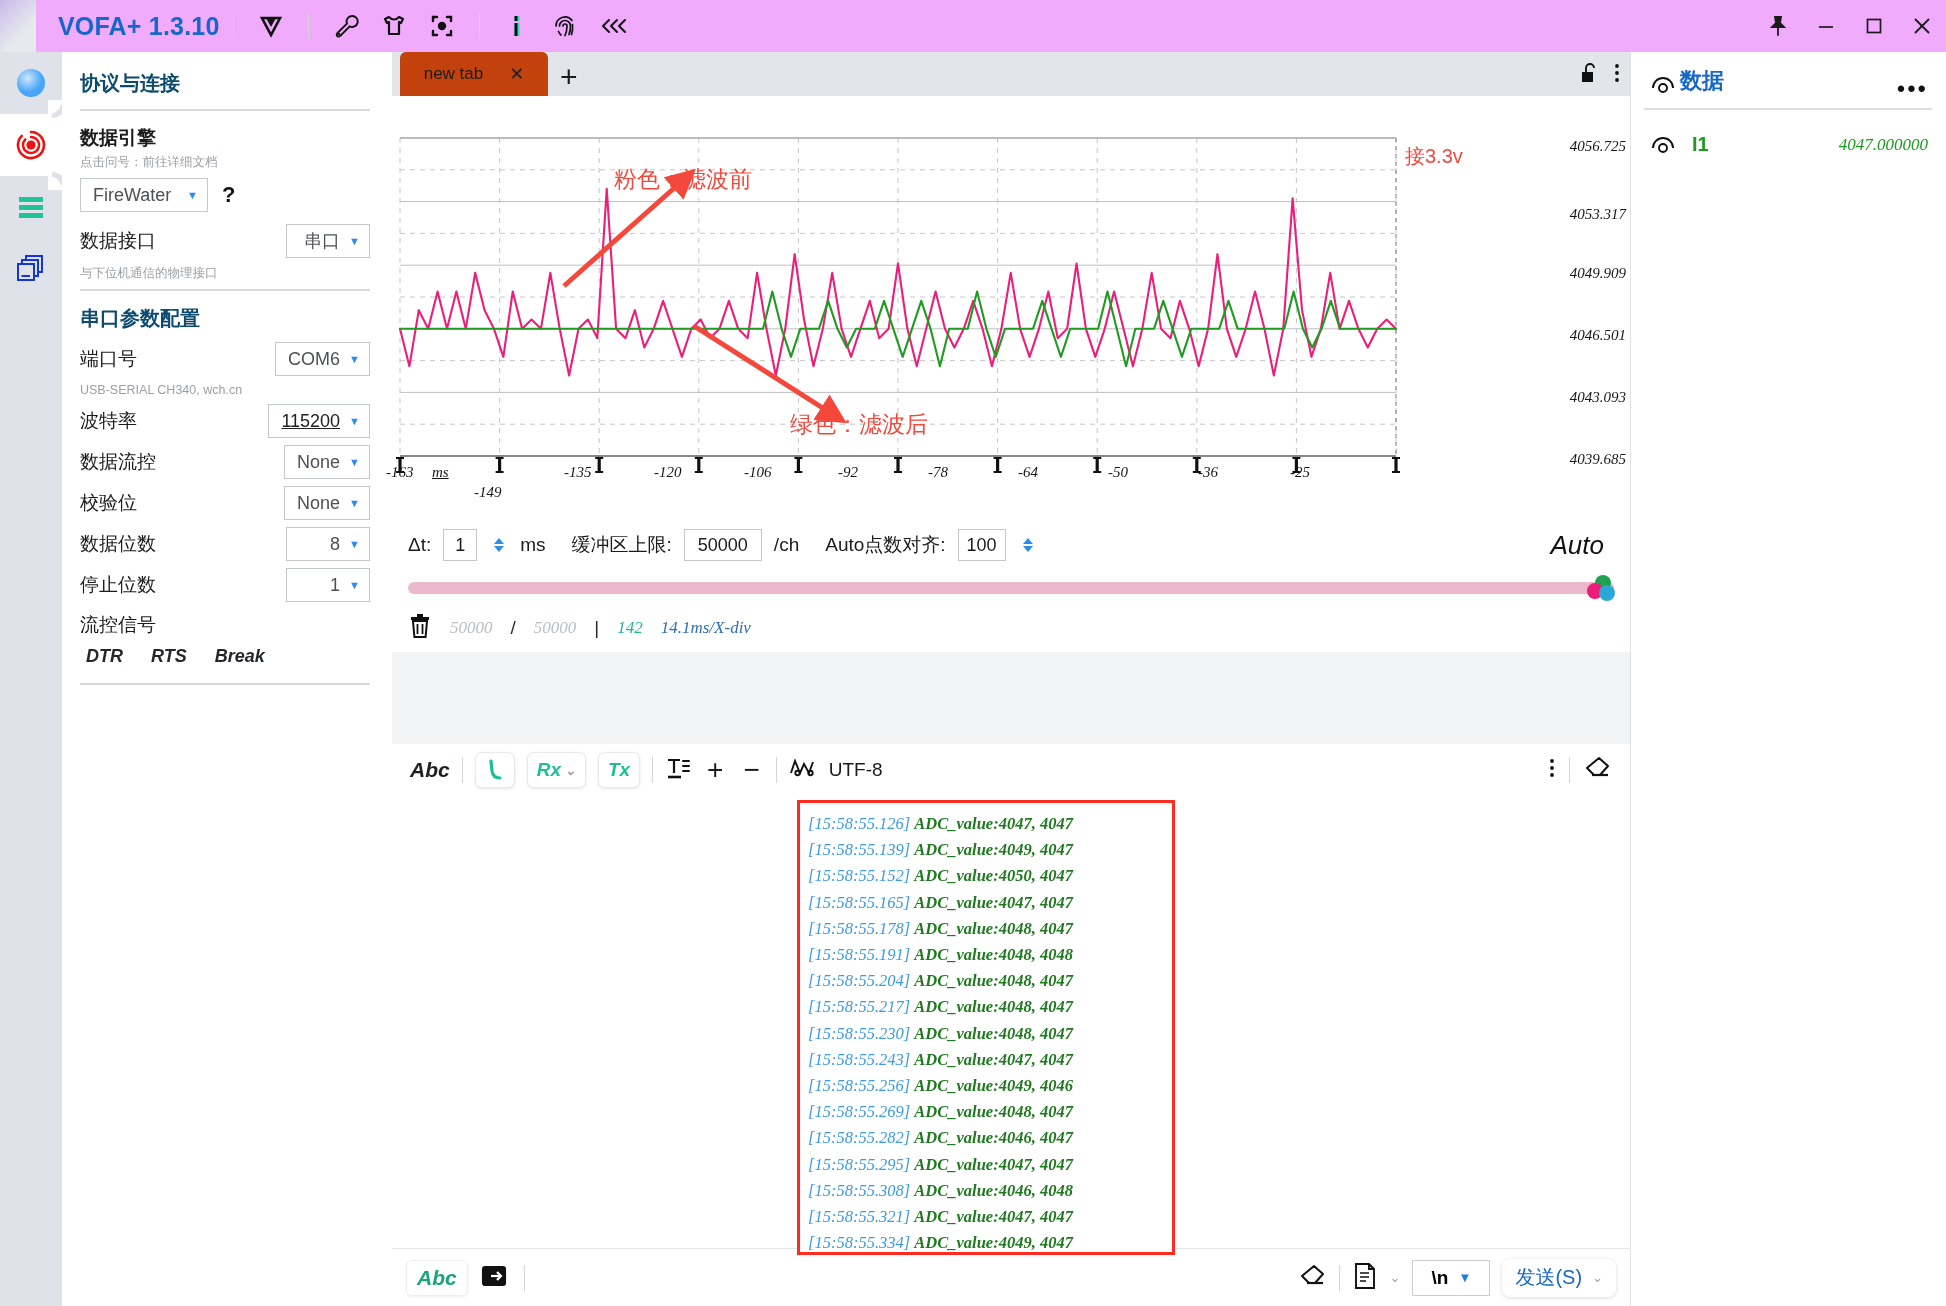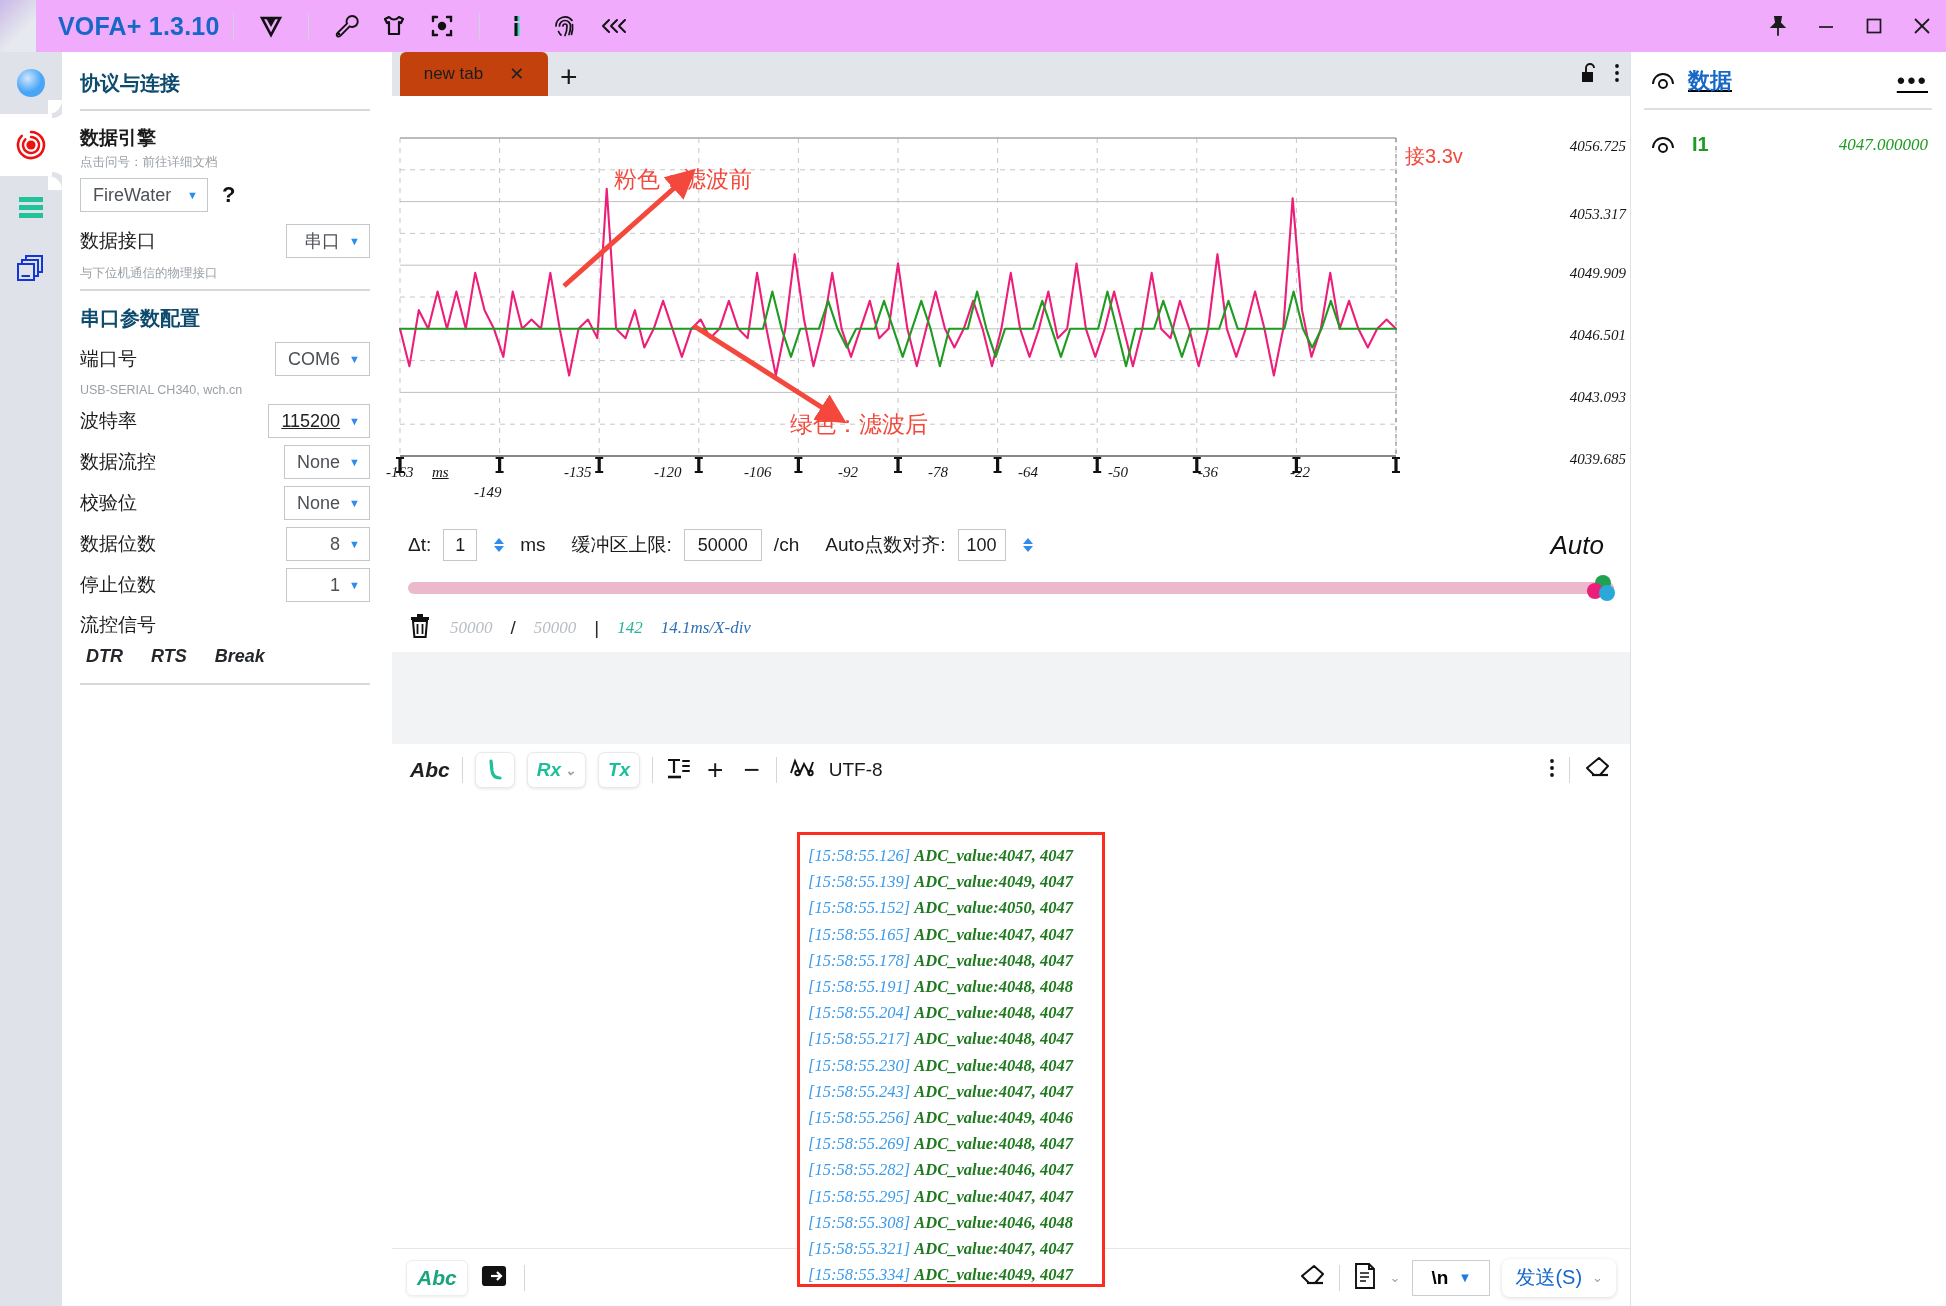--- a/index.html
+++ b/index.html
@@ -137,21 +137,21 @@
     min-width: 40px; height: 36px; border-radius: 7px; background: #fff;
     border: 1px solid #e7e9ec; box-shadow: 0 1px 3px rgba(0,0,0,.10);
     display: flex; align-items: center; justify-content: center; gap: 4px;
     padding: 0 9px; font-size: 19px; font-style: italic; font-weight: bold; color: #1dbf9a; cursor: pointer;
   }
   .plusminus { font-size: 28px; color: #1b1b1b; cursor: pointer; line-height: 1; padding: 0 4px; }
   .utf { font-size: 19px; color: #1b1b1b; }
   .termbar-right { margin-left: auto; display: flex; align-items: center; gap: 14px; }
 
   .logbox {
-    position: absolute; left: 405px; top: 780px; width: 308px; height: 455px;
+    position: absolute; left: 405px; top: 748px; width: 378px; height: 455px;
     border: 3px solid #fd2b20; background: #fff; padding: 8px 0 0 8px; overflow: hidden;
   }
   .logline {
     font-family: "Liberation Serif", serif; font-style: italic; font-size: 16.5px;
     line-height: 26.2px; white-space: nowrap;
   }
   .lt { color: #3b9ae8; }
   .lv { color: #1f7a1f; font-weight: bold; }
 
   .sendbar {
@@ -170,21 +170,21 @@
   }
   .sendbtn {
     height: 38px; min-width: 110px; border-radius: 8px; background: #fff;
     box-shadow: 0 1px 4px rgba(0,0,0,.14); display: flex; align-items: center; justify-content: center;
     gap: 10px; padding: 0 13px; font-size: 20px; color: #1667c8; cursor: pointer;
   }
   .chev { color: #9aa0a6; font-size: 13px; }
 
   
   .rightpanel { position: absolute; left: 1630px; top: 52px; width: 316px; height: 1254px; background: #ffffff; }
-  .rp-head { display: flex; align-items: center; gap: 12px; padding: 14px 18px 10px 20px; text-decoration: underline; }
+  .rp-head { display: flex; align-items: flex-end; gap: 4px; padding: 14px 18px 10px 20px; }
   .rp-title { font-size: 22px; font-weight: bold; color: #1667c8; }
   .rp-dots { margin-left: auto; font-size: 24px; letter-spacing: 2px; color: #111; cursor: pointer; line-height: .6; }
   .rp-hr { height: 2px; background: #dcdfe3; margin: 2px 14px 14px 14px; }
   .rp-row { display: flex; align-items: center; gap: 16px; padding: 9px 18px 9px 20px; }
   .rp-name { font-size: 20px; font-weight: bold; }
   .rp-val { margin-left: auto; font-size: 17px; font-style: italic; font-family: "Liberation Serif", serif; }
   .eye { width: 26px; height: 22px; }
 </style>
 </head>
 <body>
@@ -509,21 +509,21 @@
       <div class="xlab" style="left:40px;  top:368px; text-decoration:underline;">ms</div>
       <div class="xlab" style="left:82px;  top:388px;">-149</div>
       <div class="xlab" style="left:172px; top:368px;">-135</div>
       <div class="xlab" style="left:262px; top:368px;">-120</div>
       <div class="xlab" style="left:352px; top:368px;">-106</div>
       <div class="xlab" style="left:446px; top:368px;">-92</div>
       <div class="xlab" style="left:536px; top:368px;">-78</div>
       <div class="xlab" style="left:626px; top:368px;">-64</div>
       <div class="xlab" style="left:716px; top:368px;">-50</div>
       <div class="xlab" style="left:806px; top:368px;text-align:right;">-36</div>
-      <div class="xlab" style="left:898px; top:368px;">-22</div>
+      <div class="xlab" style="left:898px; top:368px;">-25</div>
 
       <div class="annot" style="left:222px; top:68px;">粉色：滤波前</div>
       <div class="annot" style="left:398px; top:313px;">绿色：滤波后</div>
       <div class="annot" style="left:1013px; top:47px; font-size:20px;">接3.3v</div>
     </div>
 
     <div class="optbar">
       <span class="opt-label">Δt:</span>
       <span class="numbox">1</span>
       <span class="spin">

